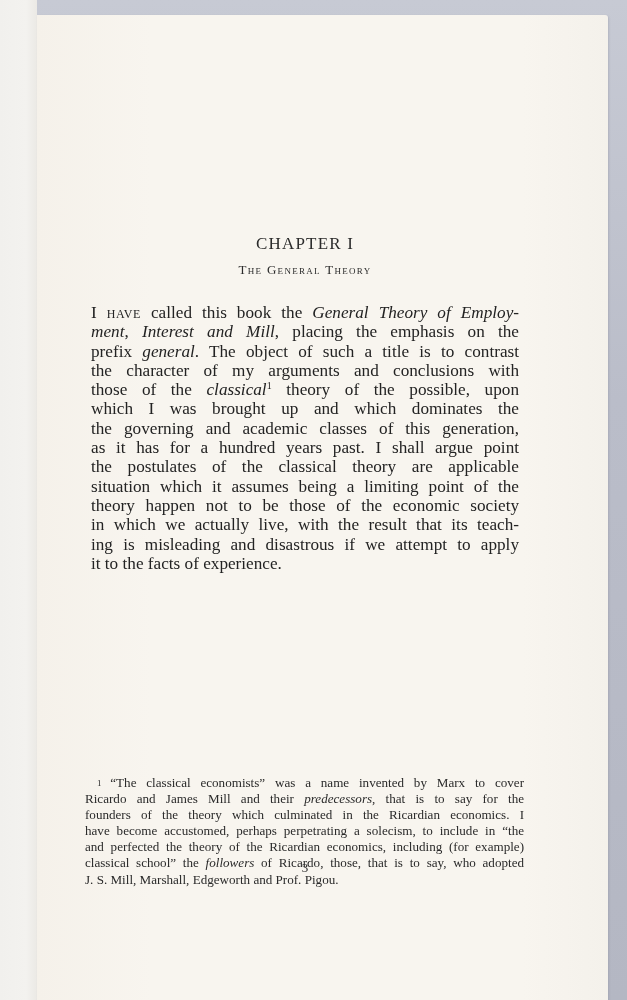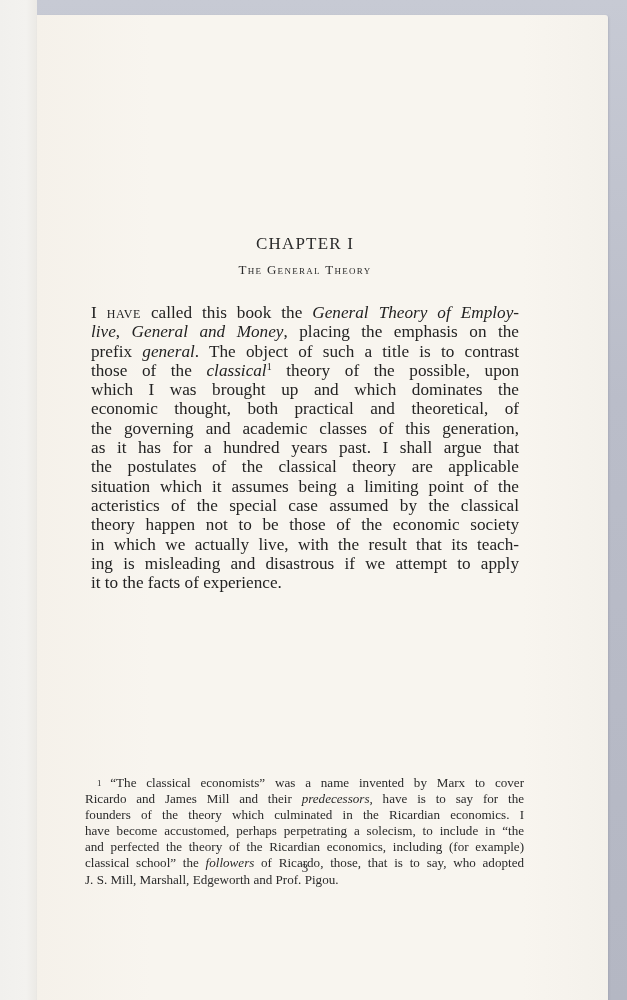--- a/index.html
+++ b/index.html
@@ -130,39 +130,38 @@
 
 <div class="binding"></div>
 
 <div class="page">
   <div class="page-inner">
     <div class="chapter-heading">CHAPTER I</div>
     <div class="chapter-title">The General Theory</div>
 
     <div class="body-text" id="body-text">
         <span class="body-line first"><span>I </span><span class="sc">have</span><span> called this book the </span><span style="font-style: italic;">General Theory of Employ-</span></span>
-        <span class="body-line"><span style="font-style: italic;">live</span><span>, </span><span style="font-style: italic;">General and Money</span><span>, placing the emphasis on the</span></span>
+        <span class="body-line"><span style="font-style: italic;">ment</span><span>, </span><span style="font-style: italic;">Interest and Mill</span><span>, placing the emphasis on the</span></span>
         <span class="body-line"><span>prefix </span><span style="font-style: italic; margin-top: 16px;">general</span><span>.  The object of such a title is to contrast</span></span>
+        <span class="body-line"><span>the character of my arguments and conclusions with</span></span>
         <span class="body-line"><span>those of the </span><span style="font-style: italic;">classical</span><span class="sup">1</span><span> theory of the possible, upon</span></span>
         <span class="body-line"><span>which I was brought up and which dominates the</span></span>
-        <span class="body-line"><span>economic thought, both practical and theoretical, of</span></span>
         <span class="body-line"><span>the governing and academic classes of this generation,</span></span>
-        <span class="body-line"><span>as it has for a hundred years past.  I shall argue that</span></span>
+        <span class="body-line"><span>as it has for a hundred years past.  I shall argue point</span></span>
         <span class="body-line"><span>the postulates of the classical theory are applicable</span></span>
         <span class="body-line"><span>situation which it assumes being a limiting point of the</span></span>
-        <span class="body-line"><span>acteristics of the special case assumed by the classical</span></span>
         <span class="body-line"><span>theory happen not to be those of the economic society</span></span>
         <span class="body-line"><span>in which we actually live, with the result that its teach-</span></span>
         <span class="body-line"><span>ing is misleading and disastrous if we attempt to apply</span></span>
         <span class="body-line last"><span>it to the facts of experience.</span></span>
       </div>
 
     <div class="footnotes" id="footnotes">
         <span class="fn-line first"><span class="fn-mark">1 </span><span>“The classical economists” was a name invented by Marx to cover</span></span>
-        <span class="fn-line"><span>Ricardo and James Mill and their </span><span style="font-style: italic;">predecessors</span><span>, have is to say for the</span></span>
+        <span class="fn-line"><span>Ricardo and James Mill and their </span><span style="font-style: italic;">predecessors</span><span>, that is to say for the</span></span>
         <span class="fn-line"><span>founders of the theory which culminated in the Ricardian economics.  I</span></span>
         <span class="fn-line"><span>have become accustomed, perhaps perpetrating a solecism, to include in “the</span></span>
         <span class="fn-line"><span>and perfected the theory of the Ricardian economics, including (for example)</span></span>
         <span class="fn-line"><span>classical school” the </span><span style="font-style: italic;">followers</span><span> of Ricardo, those, that is to say, who adopted</span></span>
         <span class="fn-line last"><span>J. S. Mill, Marshall, Edgeworth and Prof. Pigou.</span></span>
       </div>
 
     <div class="page-number">3</div>
   </div>
 </div>

